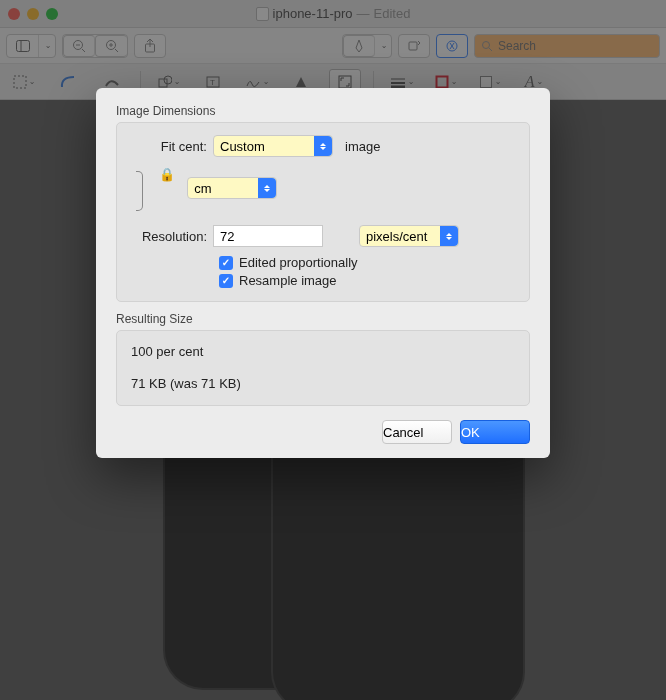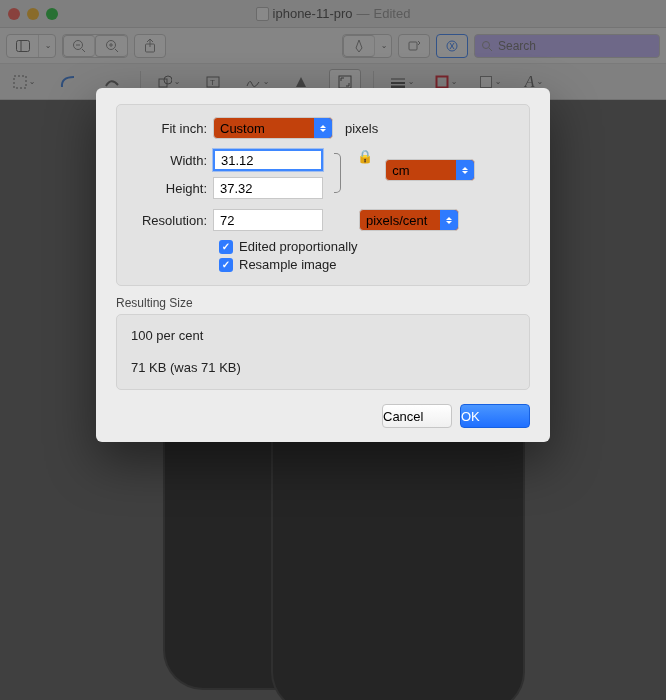--- a/index.html
+++ b/index.html
@@ -18,21 +18,21 @@
   .titlewrap .dim { color: #999; }
   .doc-icon { width: 13px; height: 14px; background: #fff; border: 1px solid #bbb; border-radius: 2px; display: inline-block; position: relative; }
   
   
   .maintoolbar { height: 36px; background: #f6f6f6; display: flex; align-items: center; padding: 0 6px; gap: 6px; border-bottom: 1px solid #ddd; }
   .tbtn, .tbtn-group { height: 24px; background: #fff; border: 1px solid #ccc; border-radius: 4px; display: flex; align-items: center; justify-content: center; }
   .tbtn { width: 32px; }
   .tbtn-group { padding: 0; }
   .tbtn-group .seg { width: 32px; height: 100%; display:flex; align-items:center; justify-content:center; border-right:1px solid #ddd;}
   .tbtn-group .seg:last-child { border-right:none; }
-  .search { flex: 1; max-width: 230px; height: 24px; border: 1px solid #ccc; border-radius: 4px; background: #c4b5fd; display:flex; align-items:center; padding:0 6px; gap:5px; color:#888;}
+  .search { flex: 1; max-width: 230px; height: 24px; border: 1px solid #ccc; border-radius: 4px; background: #fdba74; display:flex; align-items:center; padding:0 6px; gap:5px; color:#888;}
   .search input { border:0; outline:0; font-size:12px; flex:1; background:transparent; }
   .spacer { flex: 1; }
   
   
   .tooltoolbar { height: 36px; background: #ececec; border-bottom: 1px solid #ccc; display:flex; align-items:center; padding:0 8px; gap:12px; }
   .tooltoolbar .tseg { width:32px; height:26px; display:flex; align-items:center; justify-content:center; color:#555; border-radius:3px; position:relative;}
   .tooltoolbar .tseg.active { background:#fff; border:1px solid #bbb; }
   .divider { width:1px; height:22px; background:#ccc; }
   .caret { font-size: 8px; margin-left:2px; color:#666;}
   
@@ -46,21 +46,21 @@
   
   .overlay { position:absolute; inset:0; background:rgba(40,40,40,0.55); }
   
   
   .dialog { position:absolute; top:88px; left:96px; width:454px; background:#ececec; border-radius:6px; box-shadow:0 20px 50px rgba(0,0,0,0.45); }
   .dlg-body { padding: 16px 20px 14px 20px; }
   .section-label { font-size:12px; color:#444; margin-bottom:4px; }
   .formbox { background:#e3e3e3; border:1px solid #d2d2d2; border-radius:5px; padding:12px 14px 10px 14px; margin-bottom:10px; }
   .row { display:flex; align-items:center; margin-bottom:8px; gap:6px; }
   .row label { width:76px; text-align:right; font-size:13px; color:#222; }
-  .select { height:22px; background:#c2410c; border:1px solid #c9c9c9; border-radius:4px; font-size:13px; padding-left:6px; display:flex; align-items:center; position:relative; }
+  .select { height:22px; background:#fef9c3; border:1px solid #c9c9c9; border-radius:4px; font-size:13px; padding-left:6px; display:flex; align-items:center; position:relative; }
   .select .arrow { position:absolute; right:0; top:0; bottom:0; width:18px; background:#2f7bff; border-radius:0 4px 4px 0; display:flex;align-items:center;justify-content:center; flex-direction:column; gap:0;}
   .select .arrow::before { content:""; border-left:3px solid transparent;border-right:3px solid transparent;border-bottom:3px solid #fff; margin-bottom:1px;}
   .select .arrow::after { content:""; border-left:3px solid transparent;border-right:3px solid transparent;border-top:3px solid #fff; }
   .after-label { font-size:13px; color:#222; margin-left:6px; }
   .input { height:22px; width:110px; border:1px solid #c8c8c8; background:#fff; font-size:13px; padding:0 6px; border-radius:0; outline:none; }
   .input.focus { border:2px solid #3e87ff; box-shadow:0 0 0 1px rgba(62,135,255,0.4); }
   .bracket { width:16px; height:48px; display:flex;flex-direction:column;align-items:center; position:relative; margin-left:2px;}
   .bracket::before { content:""; position:absolute; top:4px; bottom:4px; right:6px; width:6px; border-top:1px solid #888;border-bottom:1px solid #888;border-right:1px solid #888; border-radius:0 5px 5px 0;}
   .lock { margin-left:4px; color:#8e8e8e; font-size:13px;}
   .chk { display:flex; align-items:center; gap:6px; font-size:13px; color:#222; margin-left:88px; margin-bottom:3px;}
@@ -239,41 +239,32 @@
     <div class="phones">
       <div class="phone p1"></div>
       <div class="phone p2"></div>
     </div>
   </div>
 
   <div class="overlay"></div>
 
   <div class="dialog">
     <div class="dlg-body">
+      <div class="section-label">Image Dimensions</div>
       <div class="formbox">
         <div class="row">
-          <label>Fit inch:</label>
+          <label>Fit cent:</label>
           <div class="select" style="width:120px;">
             <span>Custom</span>
             <span class="arrow"></span>
           </div>
-          <span class="after-label">pixels</span>
+          <span class="after-label">image</span>
         </div>
 
         <div class="row" style="margin:0; align-items:flex-start; margin-top:10px;">
-          <div>
-            <div class="row" style="margin-bottom:6px;">
-              <label>Width:</label>
-              <input class="input focus" value="31.12" style="">
-            </div>
-            <div class="row" style="margin-bottom:0;">
-              <label>Height:</label>
-              <input class="input" value="37.32" style="">
-            </div>
-          </div>
           <div class="bracket"></div>
           <span class="lock">🔒</span>
           <div class="select" style="width:90px;margin-left:6px;margin-top:10px;text-align:right;">
             <span>cm</span>
             <span class="arrow"></span>
           </div>
         </div>
 
         <div class="row" style="margin-top:10px;">
           <label>Resolution:</label>

